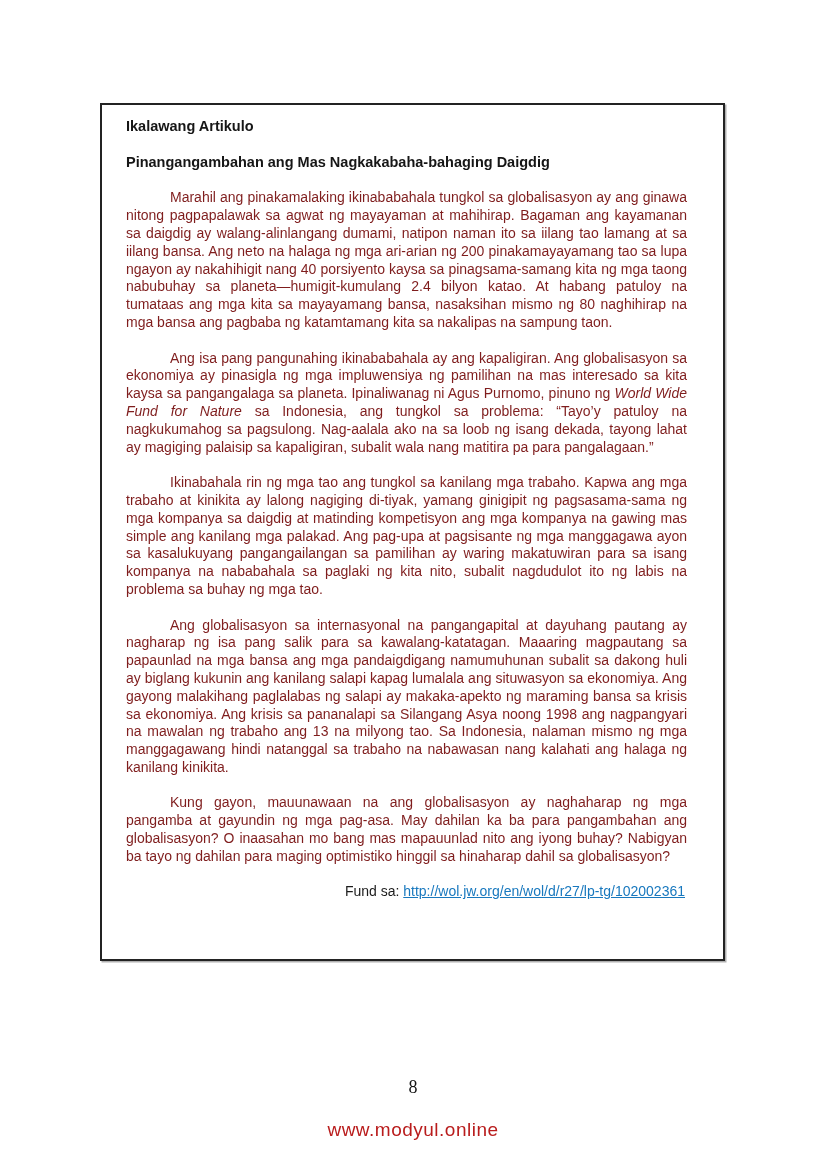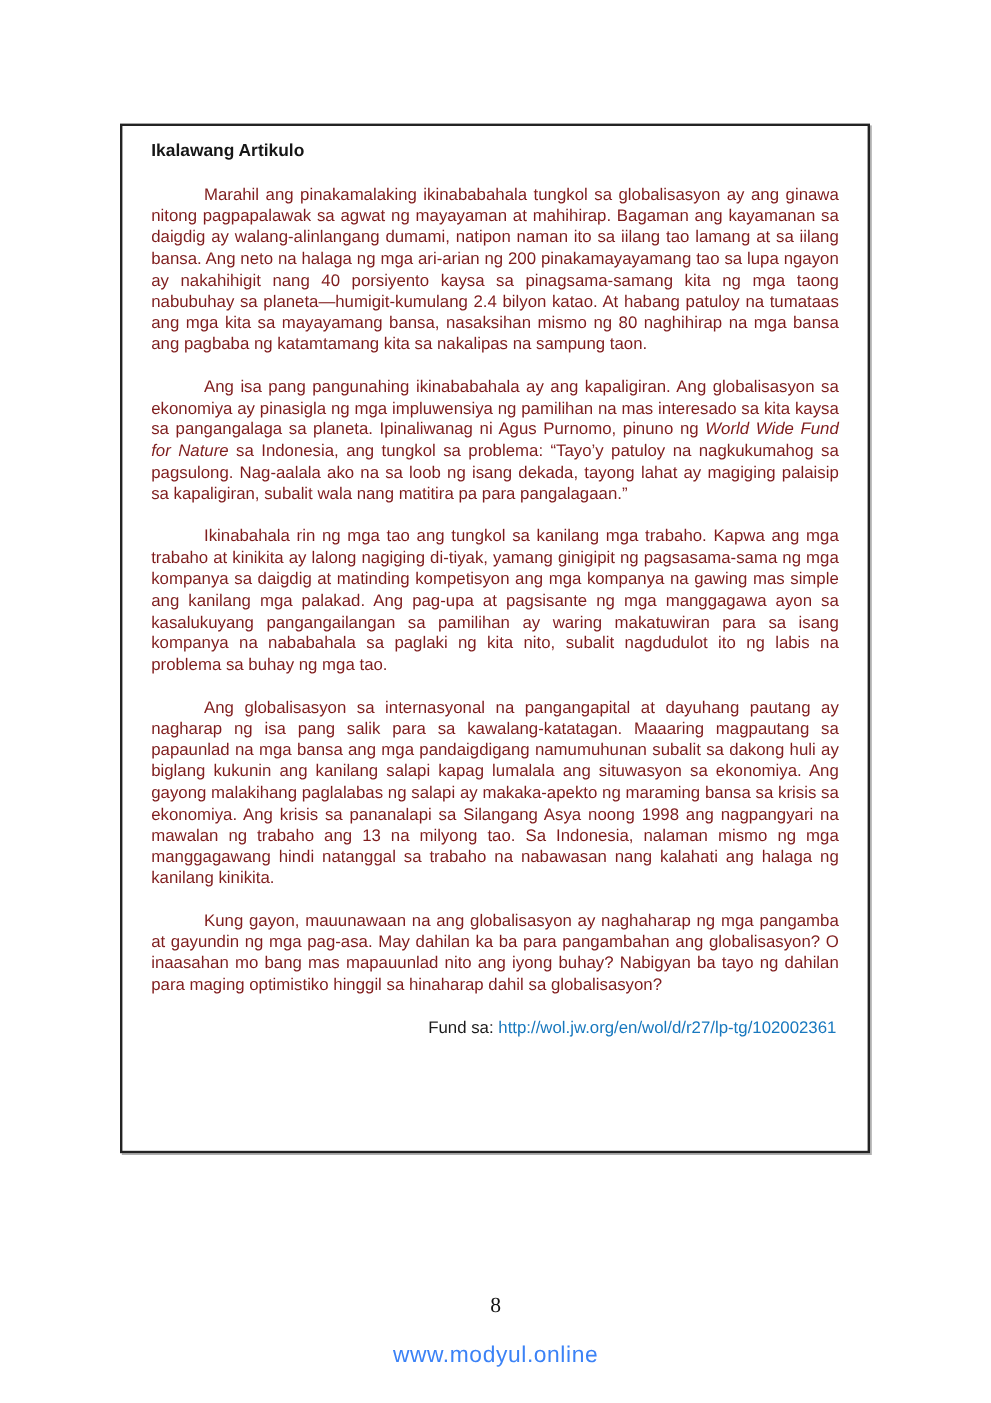--- a/index.html
+++ b/index.html
@@ -22,21 +22,21 @@
   }
   .article-box {
     position: absolute;
     left: 100px;
     top: 103px;
     width: 625px;
     height: 858px;
     border: 2px solid #232323;
     box-shadow: 1.5px 1.5px 0 rgba(80,80,80,0.45);
     background: #ffffff;
-    padding: 13px 24px 16px 24px;
+    padding: 13px 36px 16px 24px;
   }
   .kicker {
     margin: 0;
     font-size: 14.5px;
     line-height: 17.8px;
     font-weight: bold;
     color: #161616;
   }
   .title {
     margin: 18px 0 0 0;
@@ -76,44 +76,45 @@
     color: #141414;
   }
   .watermark {
     position: absolute;
     left: 0;
     top: 1119px;
     width: 100%;
     text-align: center;
     font-size: 19px;
     letter-spacing: 0.5px;
-    color: #3b82f6;
+    color: #b91c1c;
   }
 </style>
 </head>
 <body>
 
 <div class="page">
 
   <div class="article-box">
 
     <p class="kicker">Ikalawang Artikulo</p>
 
+    <p class="title">Pinangangambahan ang Mas Nagkakabaha-bahaging Daigdig</p>
 
     <p class="para">Marahil ang pinakamalaking ikinababahala tungkol sa globalisasyon ay ang ginawa nitong pagpapalawak sa agwat ng mayayaman at mahihirap. Bagaman ang kayamanan sa daigdig ay walang-alinlangang dumami, natipon naman ito sa iilang tao lamang at sa iilang bansa. Ang neto na halaga ng mga ari-arian ng 200 pinakamayayamang tao sa lupa ngayon ay nakahihigit nang 40 porsiyento kaysa sa pinagsama-samang kita ng mga taong nabubuhay sa planeta—humigit-kumulang 2.4 bilyon katao. At habang patuloy na tumataas ang mga kita sa mayayamang bansa, nasaksihan mismo ng 80 naghihirap na mga bansa ang pagbaba ng katamtamang kita sa nakalipas na sampung taon.</p>
 
     <p class="para"><span>Ang isa pang pangunahing ikinababahala ay ang kapaligiran. Ang globalisasyon sa ekonomiya ay pinasigla ng mga impluwensiya ng pamilihan na mas interesado sa kita kaysa sa pangangalaga sa planeta. Ipinaliwanag ni Agus Purnomo, pinuno ng </span><span class="em">World Wide Fund for Nature</span><span> sa Indonesia, ang tungkol sa problema: “Tayo’y patuloy na nagkukumahog sa pagsulong. Nag-aalala ako na sa loob ng isang dekada, tayong lahat ay magiging palaisip sa kapaligiran, subalit wala nang matitira pa para pangalagaan.”</span></p>
 
     <p class="para">Ikinabahala rin ng mga tao ang tungkol sa kanilang mga trabaho. Kapwa ang mga trabaho at kinikita ay lalong nagiging di-tiyak, yamang ginigipit ng pagsasama-sama ng mga kompanya sa daigdig at matinding kompetisyon ang mga kompanya na gawing mas simple ang kanilang mga palakad. Ang pag-upa at pagsisante ng mga manggagawa ayon sa kasalukuyang pangangailangan sa pamilihan ay waring makatuwiran para sa isang kompanya na nababahala sa paglaki ng kita nito, subalit nagdudulot ito ng labis na problema sa buhay ng mga tao.</p>
 
     <p class="para">Ang globalisasyon sa internasyonal na pangangapital at dayuhang pautang ay nagharap ng isa pang salik para sa kawalang-katatagan. Maaaring magpautang sa papaunlad na mga bansa ang mga pandaigdigang namumuhunan subalit sa dakong huli ay biglang kukunin ang kanilang salapi kapag lumalala ang situwasyon sa ekonomiya. Ang gayong malakihang paglalabas ng salapi ay makaka-apekto ng maraming bansa sa krisis sa ekonomiya. Ang krisis sa pananalapi sa Silangang Asya noong 1998 ang nagpangyari na mawalan ng trabaho ang 13 na milyong tao. Sa Indonesia, nalaman mismo ng mga manggagawang hindi natanggal sa trabaho na nabawasan nang kalahati ang halaga ng kanilang kinikita.</p>
 
     <p class="para">Kung gayon, mauunawaan na ang globalisasyon ay naghaharap ng mga pangamba at gayundin ng mga pag-asa. May dahilan ka ba para pangambahan ang globalisasyon? O inaasahan mo bang mas mapauunlad nito ang iyong buhay? Nabigyan ba tayo ng dahilan para maging optimistiko hinggil sa hinaharap dahil sa globalisasyon?</p>
 
-    <p class="source-line"><span>Fund sa: </span><a class="source-link" href="#" id="source-link" style="color: rgb(24, 120, 190);">http://wol.jw.org/en/wol/d/r27/lp-tg/102002361</a></p>
+    <p class="source-line"><span>Fund sa: </span><a class="source-link" href="#" id="source-link" style="color: rgb(24, 120, 190); text-decoration: underline;">http://wol.jw.org/en/wol/d/r27/lp-tg/102002361</a></p>
 
   </div>
 
   <div class="page-number">8</div>
 
   <div class="watermark">www.modyul.online</div>
 
 </div>
 
 </body></html>

